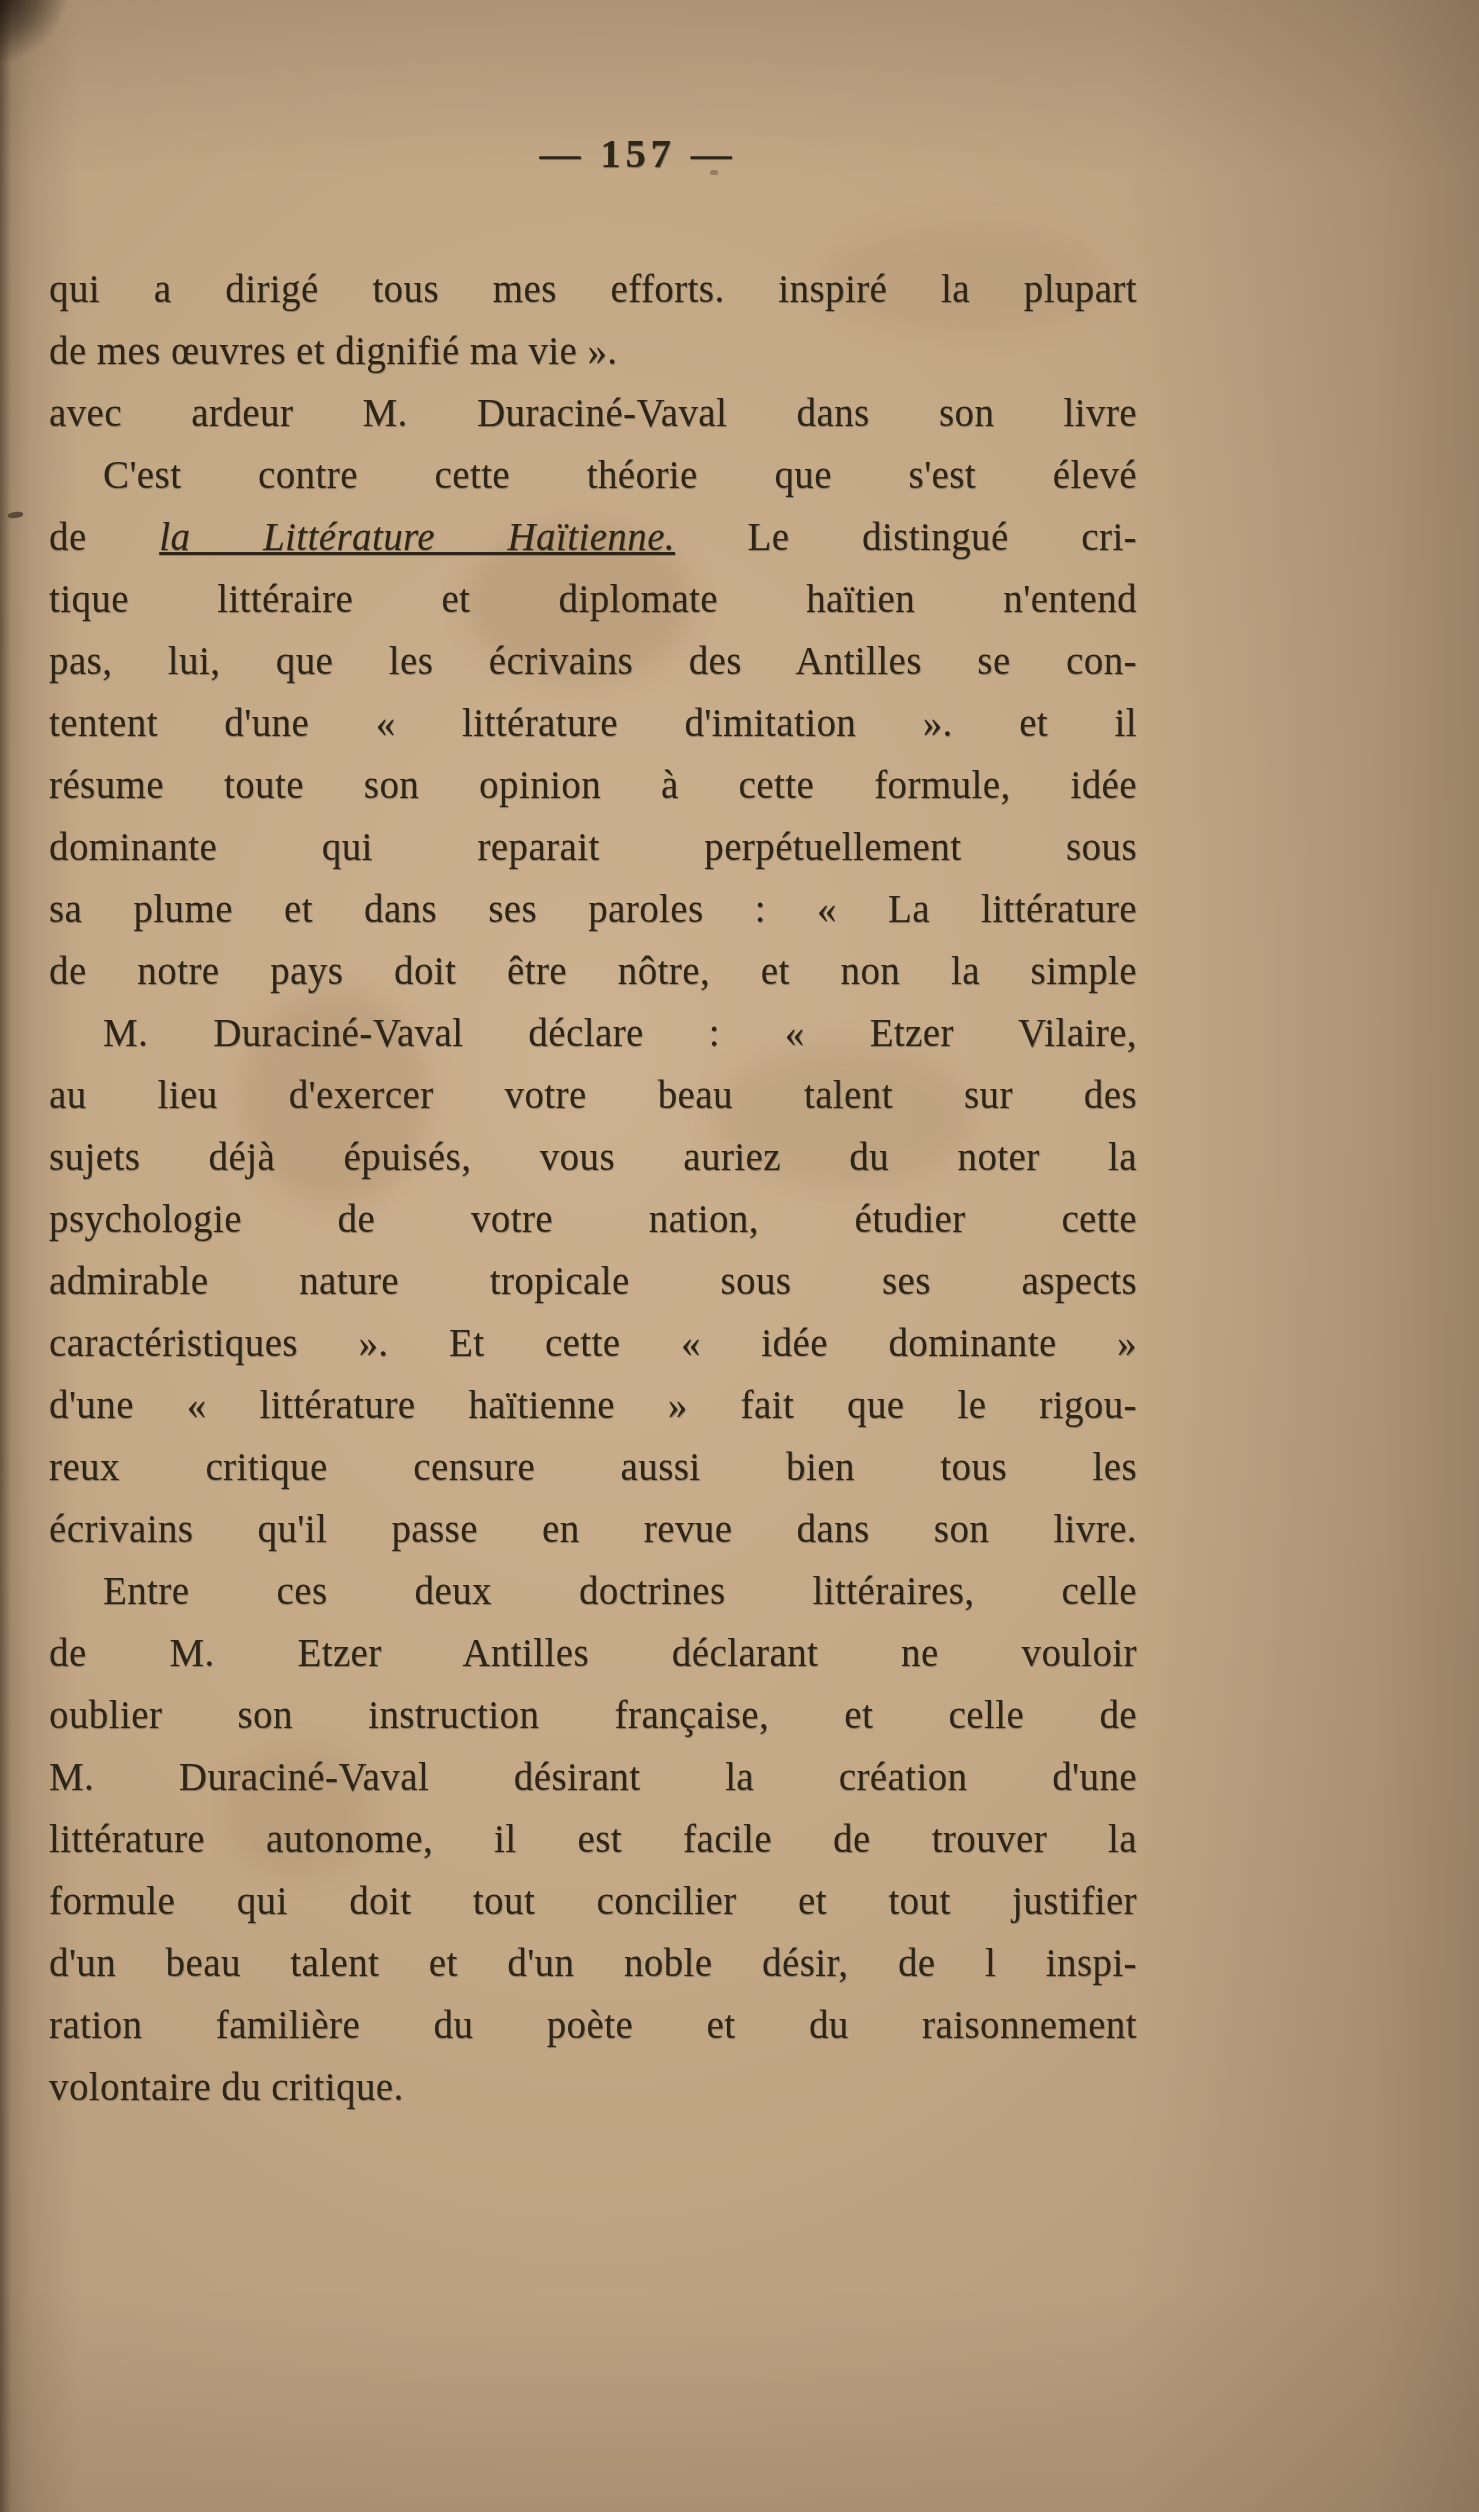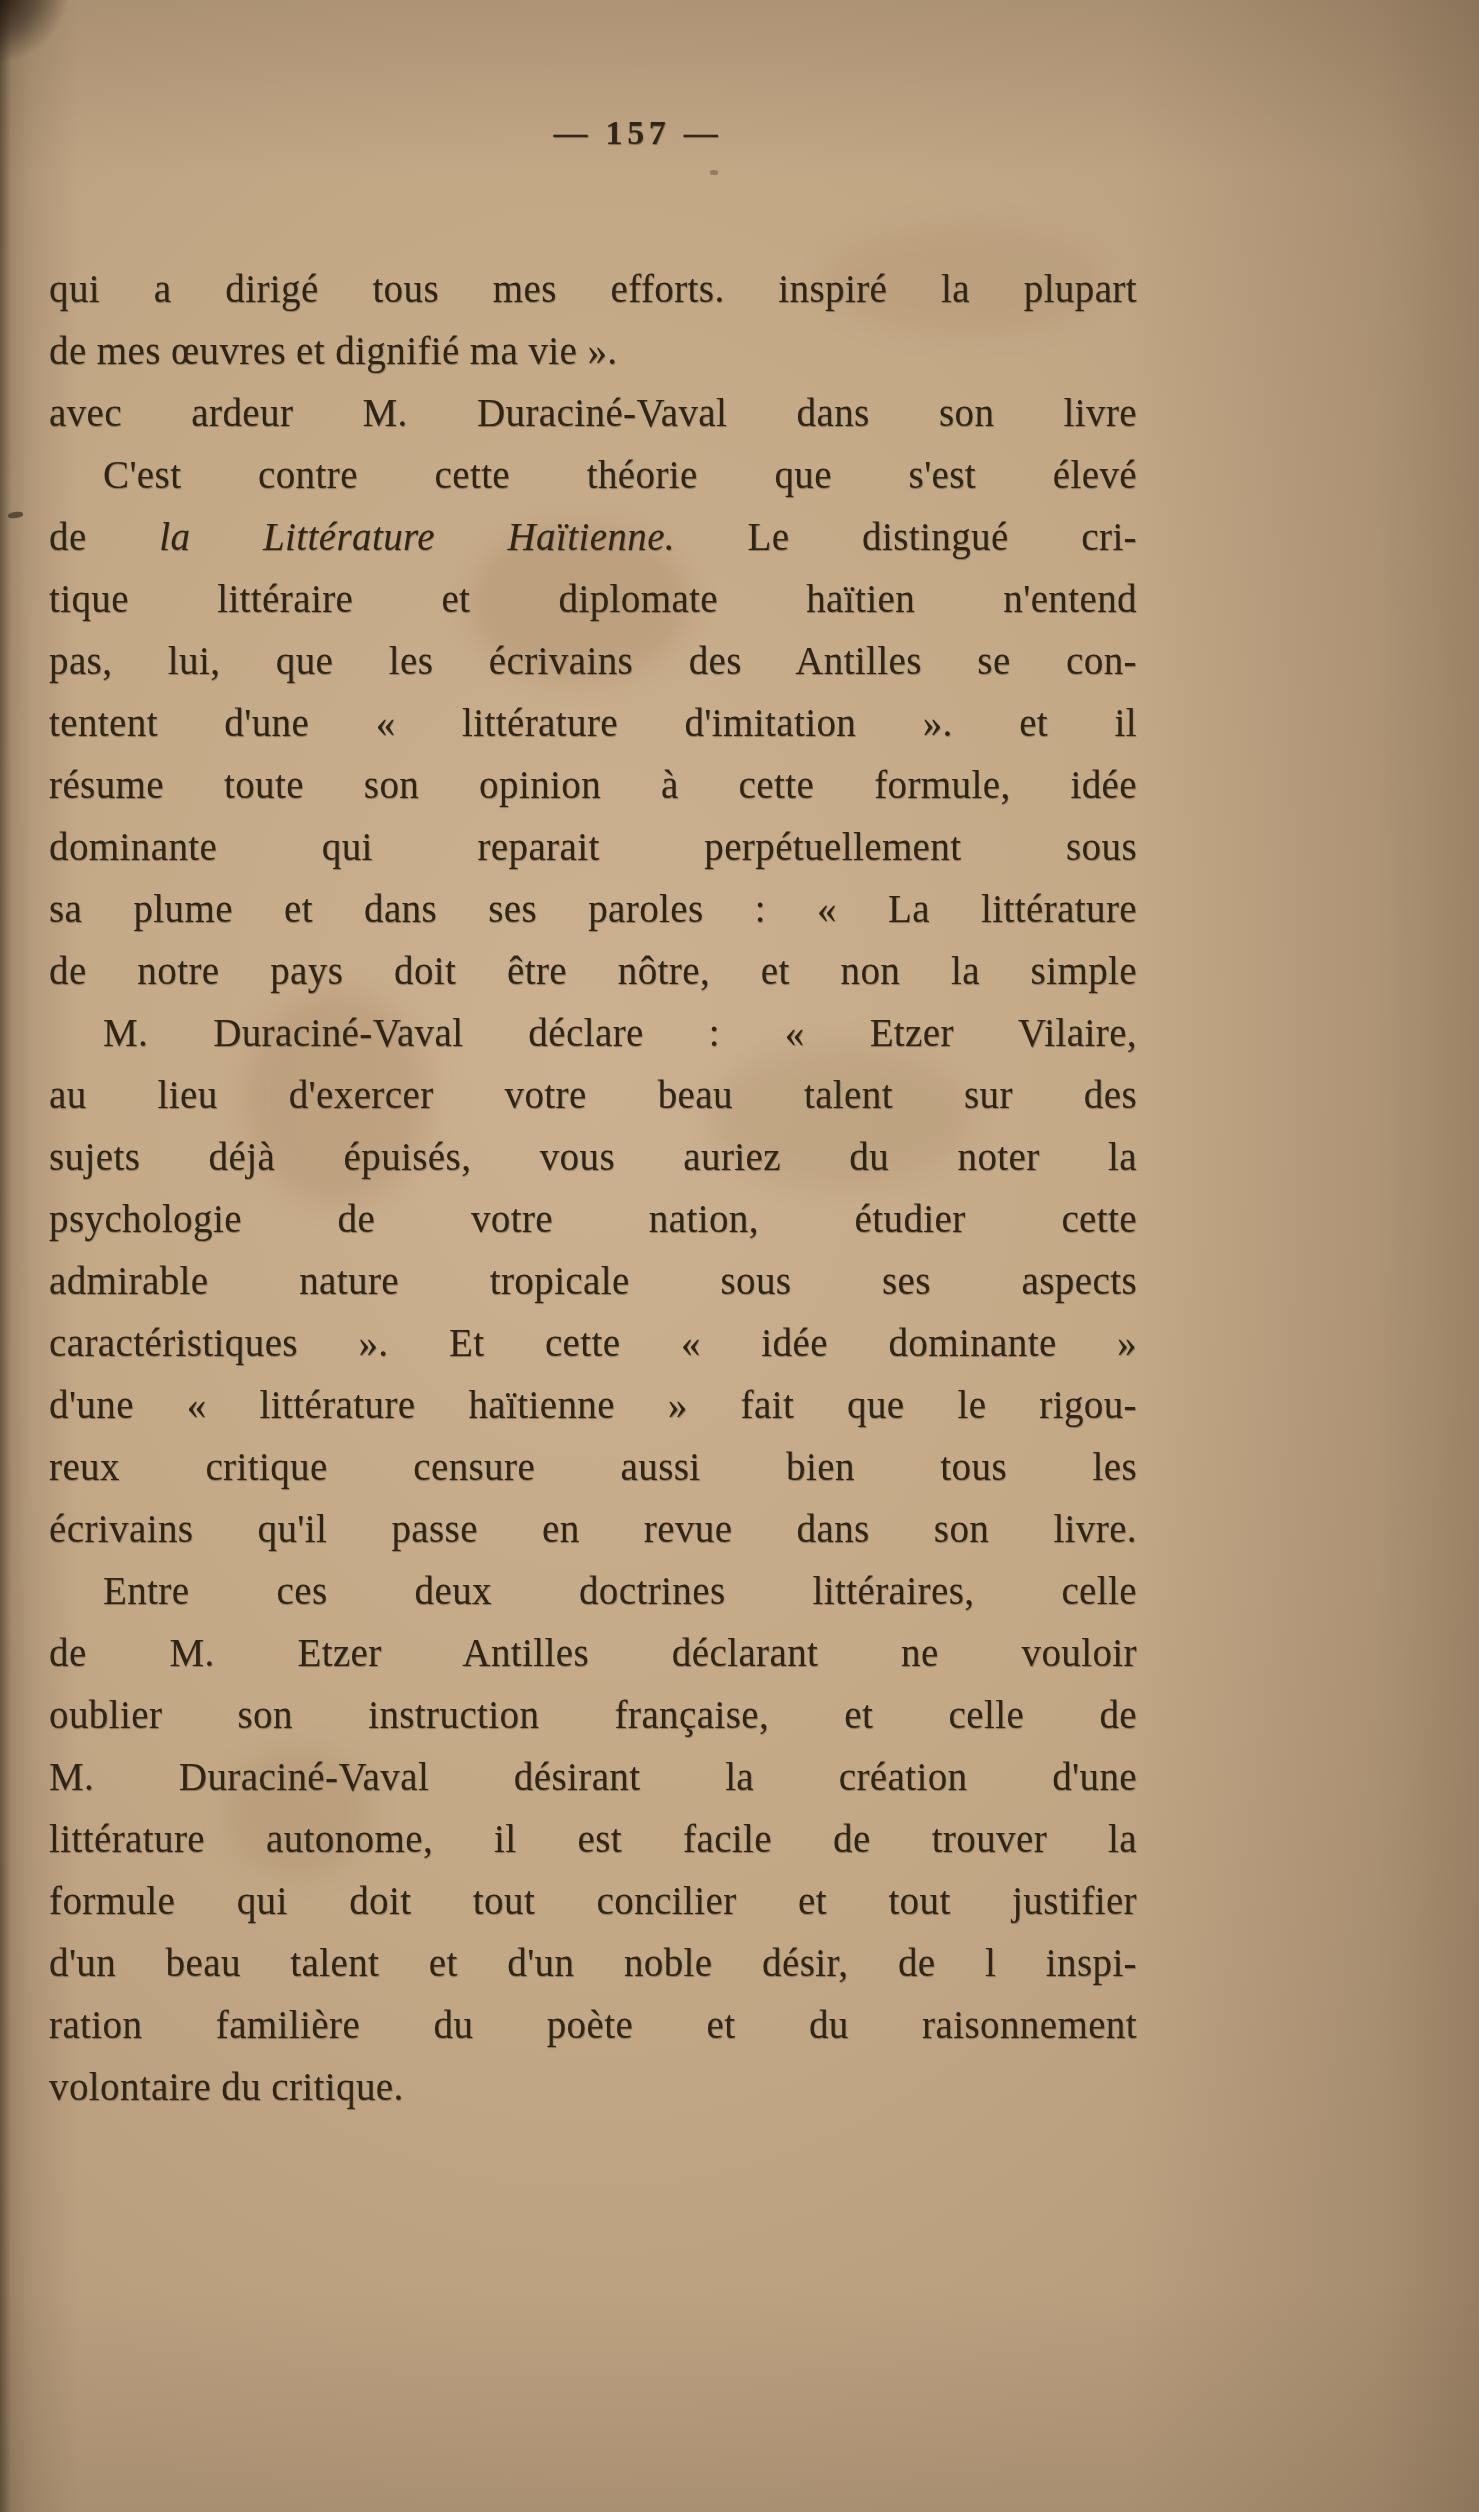--- a/index.html
+++ b/index.html
@@ -38,26 +38,26 @@
     position: absolute;
     background: rgba(52,40,28,0.65);
     border-radius: 40%;
     pointer-events: none;
   }
   .speck.k1 { left: 7.5px;  top: 512px; width: 15px; height: 5.6px; transform: rotate(-8deg); }
   .speck.k2 { left: 710px; top: 170px; width: 7.5px; height: 4.7px; opacity: .5; }
 
   .page-header {
     position: absolute;
-    top: 114px;
+    top: 129px;
     left: 49px;
     width: 1088px;
     transform: translateX(45px);
     text-align: center;
-    font-size: 34px;
+    font-size: 41px;
     letter-spacing: 4.7px;
     font-weight: bold;
     color: #2f261a;
     text-shadow: 0.6px 0.6px 0.9px rgba(46,37,25,0.45);
   }
 
   .text-block {
     position: absolute;
     top: 258px;
     left: 49px;
@@ -74,20 +74,21 @@
     height: 62px;
   }
   .line.no-justify {
     text-align-last: left;
   }
   .line.indent {
     padding-left: 54px;
   }
   .line .italic {
     font-style: italic;
+    text-decoration: underline;
   }
 </style>
 </head>
 <body>
 
 <div class="page">
   <div class="stain s1"></div>
   <div class="stain s2"></div>
   <div class="stain s3"></div>
   <div class="stain s4"></div>

